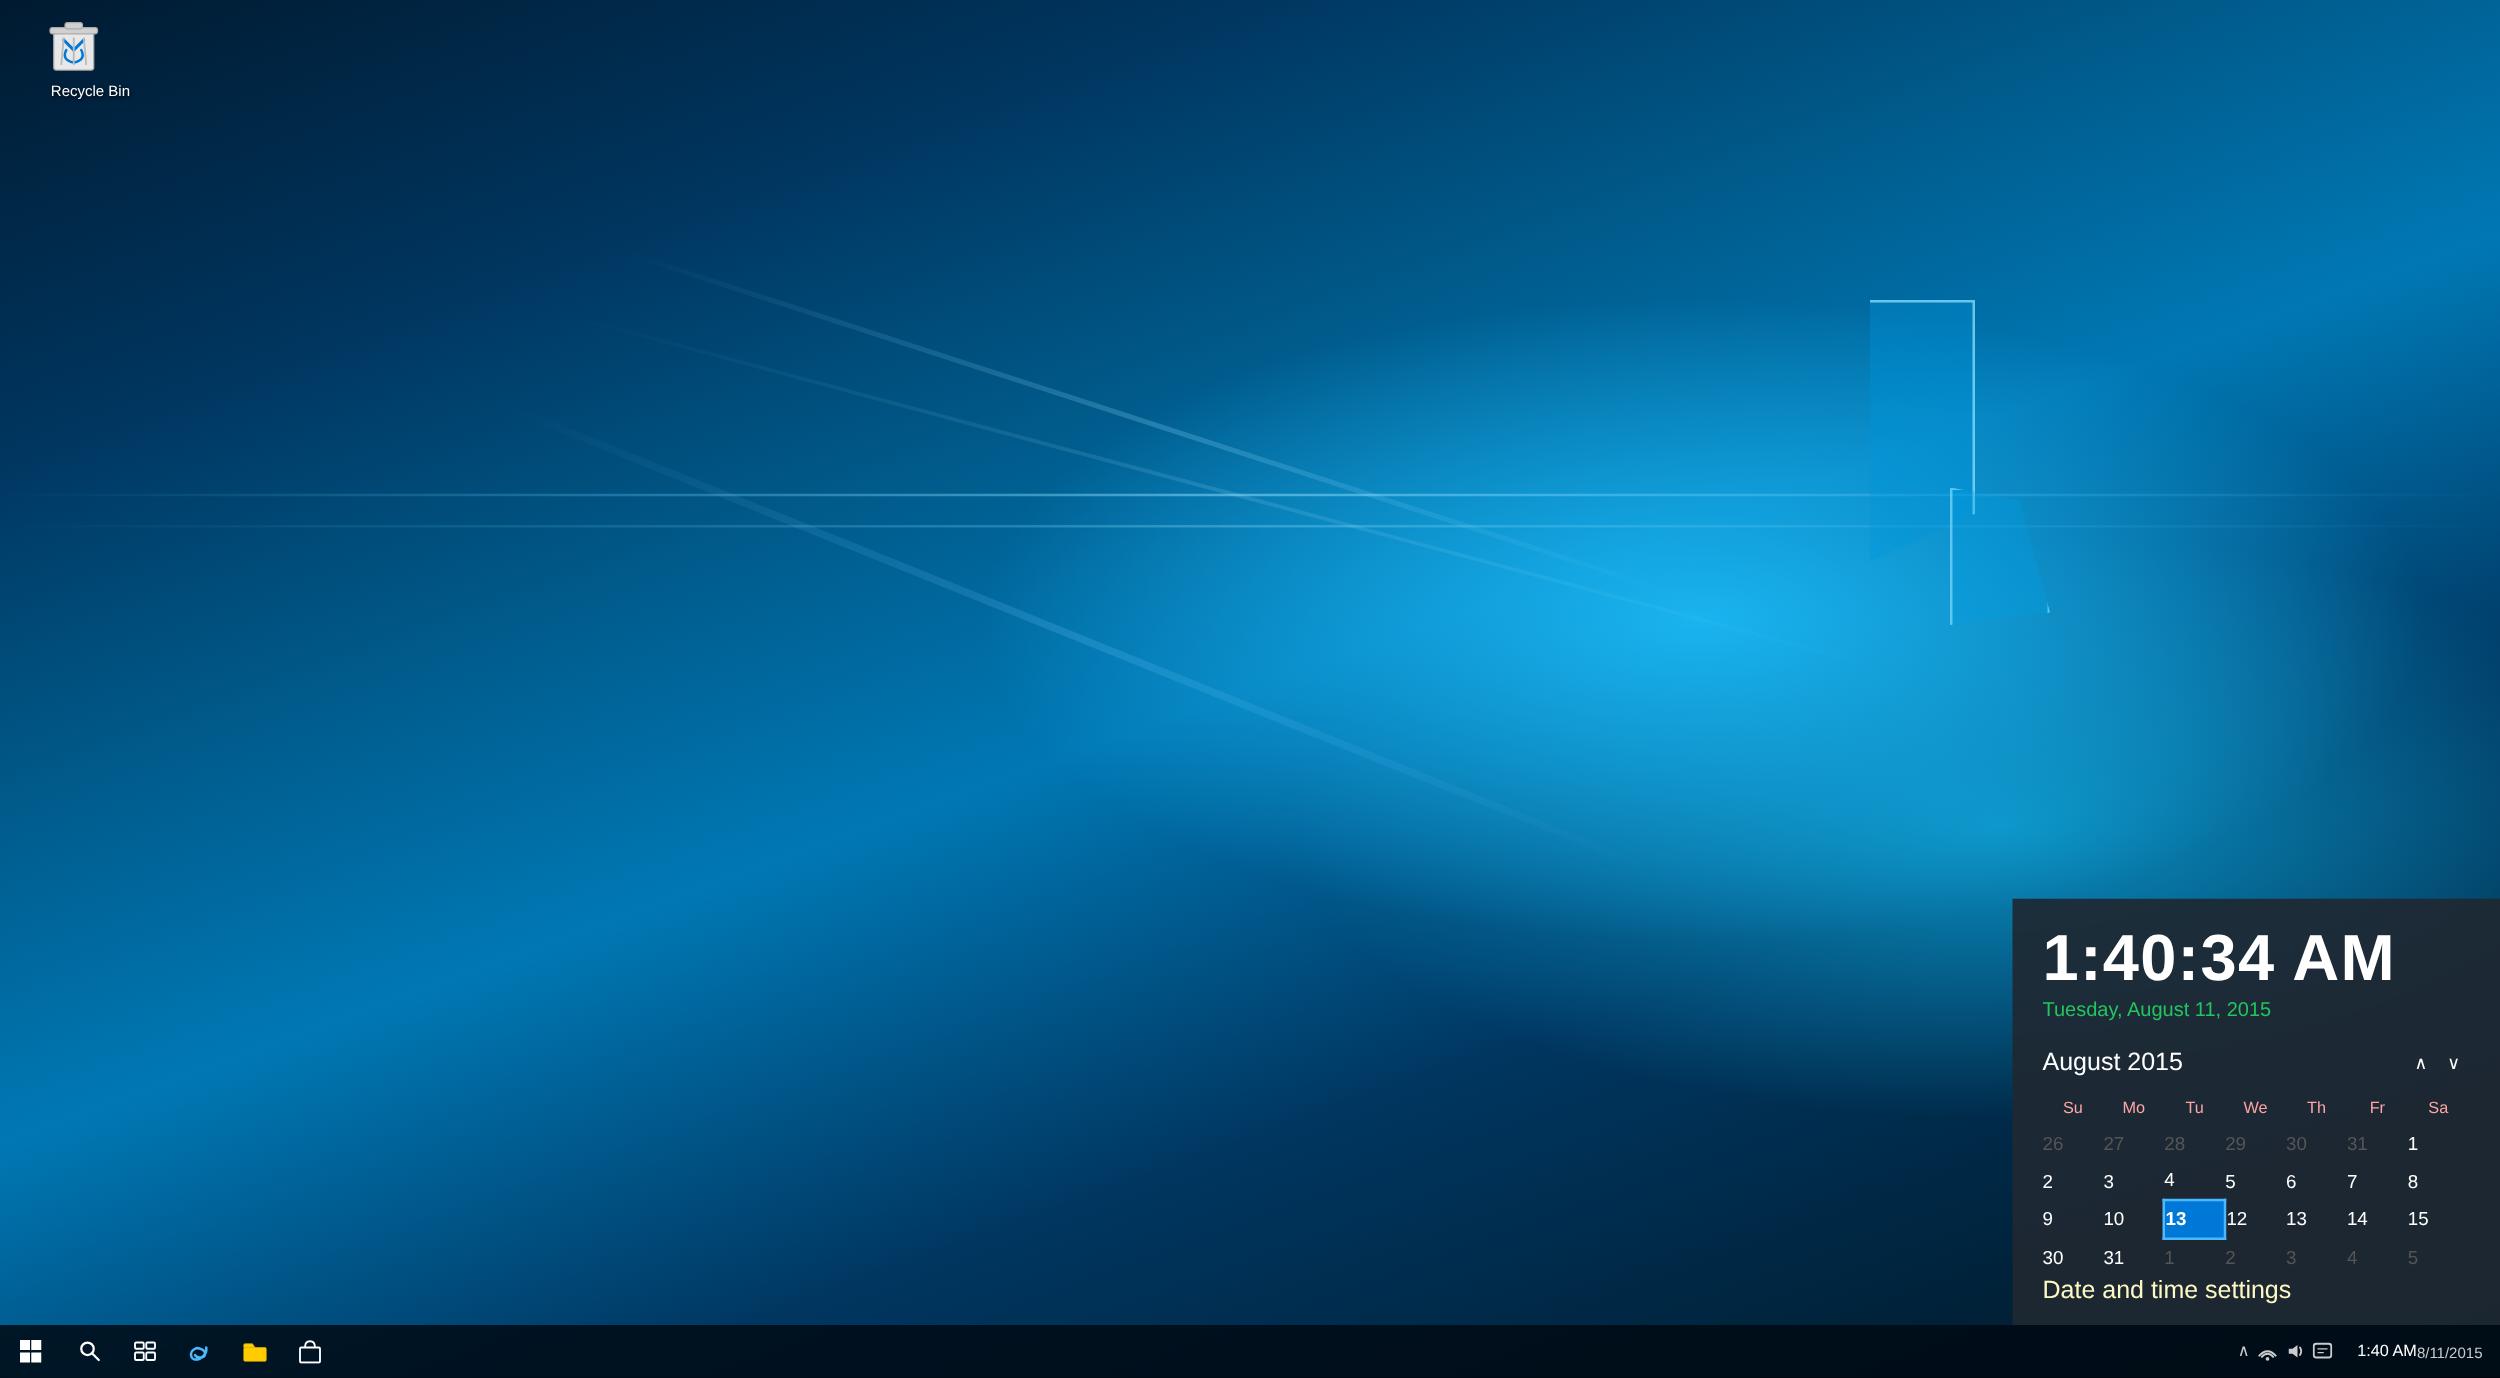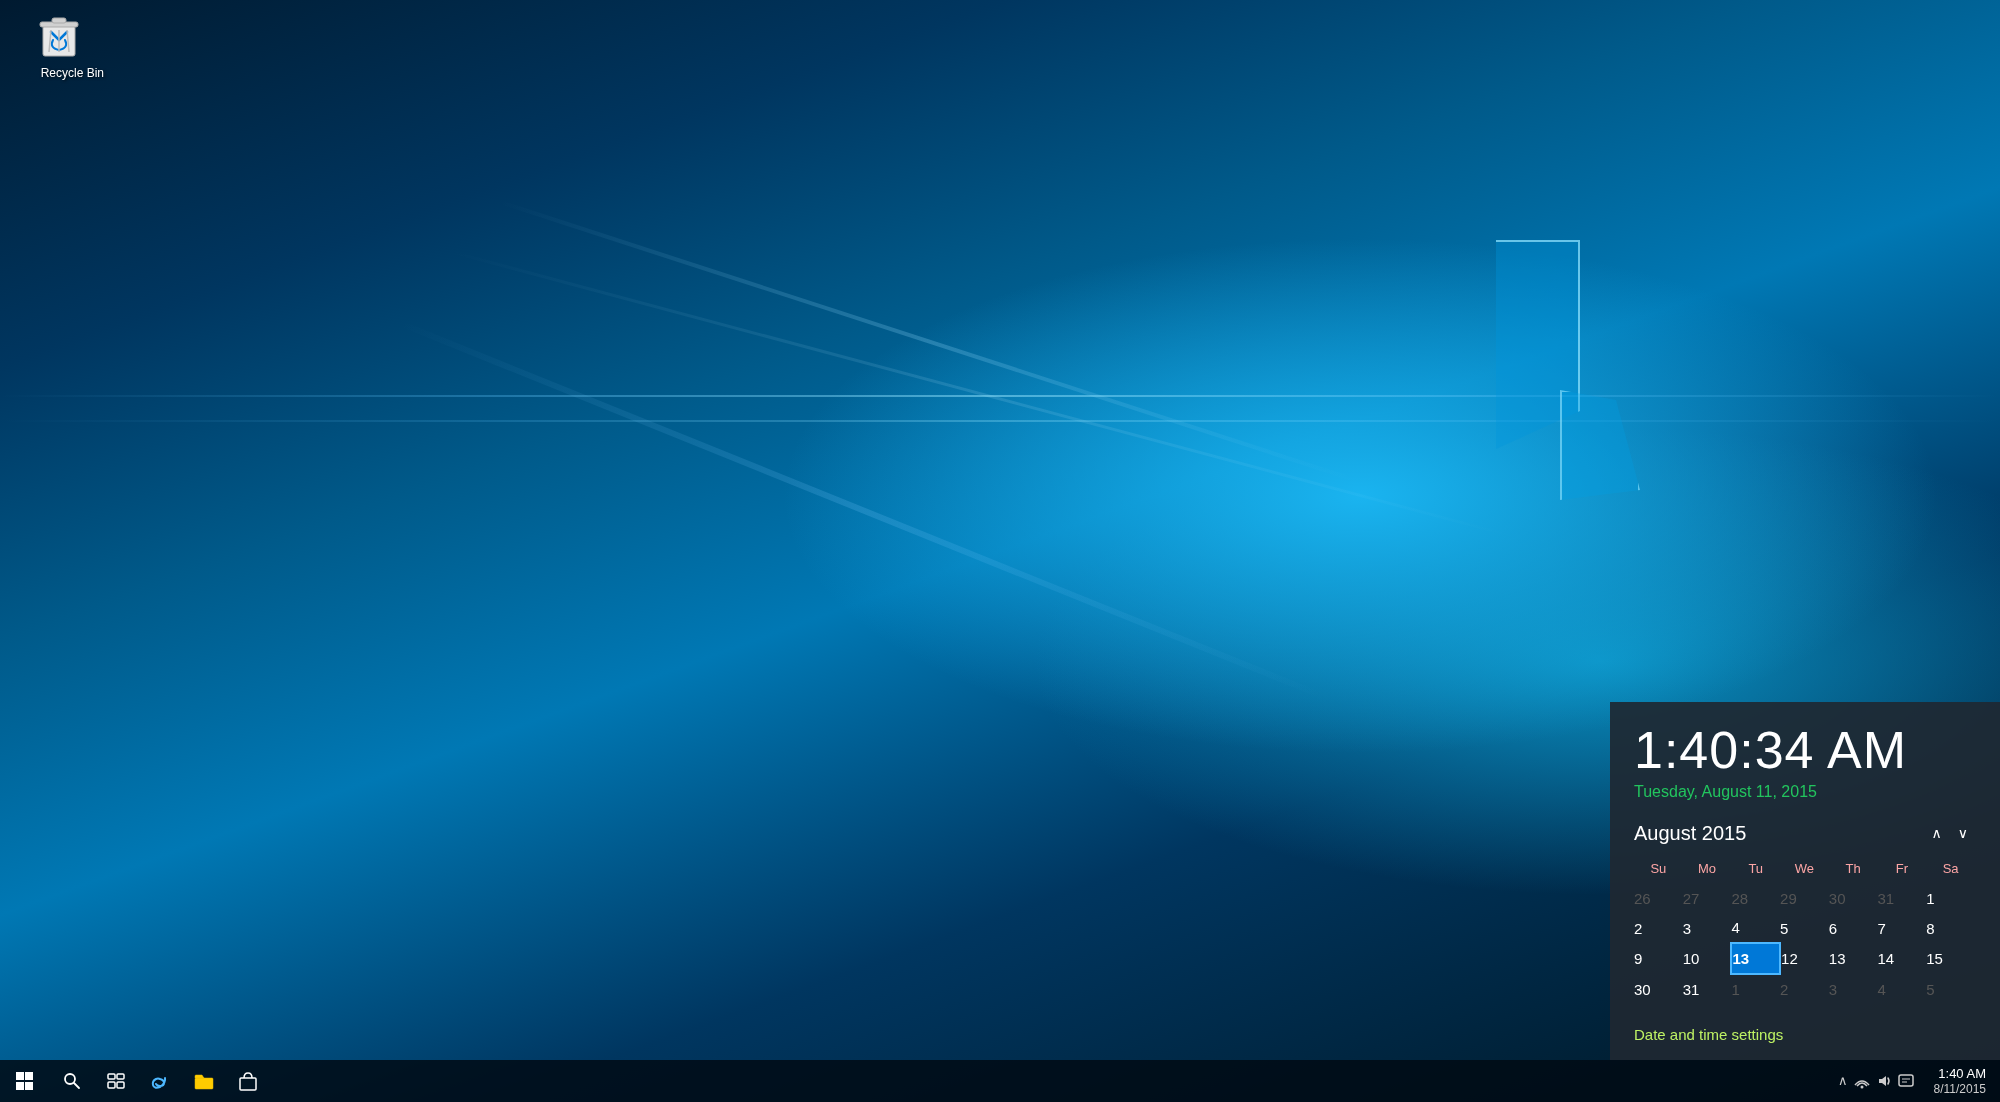--- a/index.html
+++ b/index.html
@@ -103,21 +103,21 @@
       right: 0;
       bottom: 42px;
       width: 390px;
       background: rgba(30, 40, 50, 0.92);
       color: #fff;
       padding: 20px 24px 16px;
     }
 
     #time-display {
       font-size: 52px;
-      font-weight: 400;
+      font-weight: 700;
       letter-spacing: 1px;
       line-height: 1.1;
       margin-bottom: 4px;
     }
 
     #date-display {
       font-size: 16px;
       color: #22c55e;
       margin-bottom: 20px;
     }
@@ -175,23 +175,23 @@
 
     .cal-grid td.today {
       background: #0078d7;
       border: 2px solid #4db8ff;
       border-radius: 3px;
       color: #fff;
       font-weight: 600;
     }
 
     #date-time-settings {
-      color: #bef264;
-      font-size: 15px;
-      margin-top: 22px;
+      color: #fef9c3;
+      font-size: 20px;
+      margin-top: 0;
       cursor: pointer;
       text-decoration: none;
       display: inline-block;
     }
 
     
     #taskbar {
       position: absolute;
       bottom: 0;
       left: 0;
@@ -235,21 +235,20 @@
       display: flex;
       align-items: center;
       gap: 6px;
       padding: 0 8px;
       font-size: 12px;
       color: #ccc;
     }
 
     #clock-display {
       display: flex;
-      flex-direction: column;
       align-items: flex-end;
       padding: 0 8px;
       cursor: pointer;
       color: #fff;
     }
 
     #taskbar-time {
       font-size: 13px;
       line-height: 1.3;
     }

